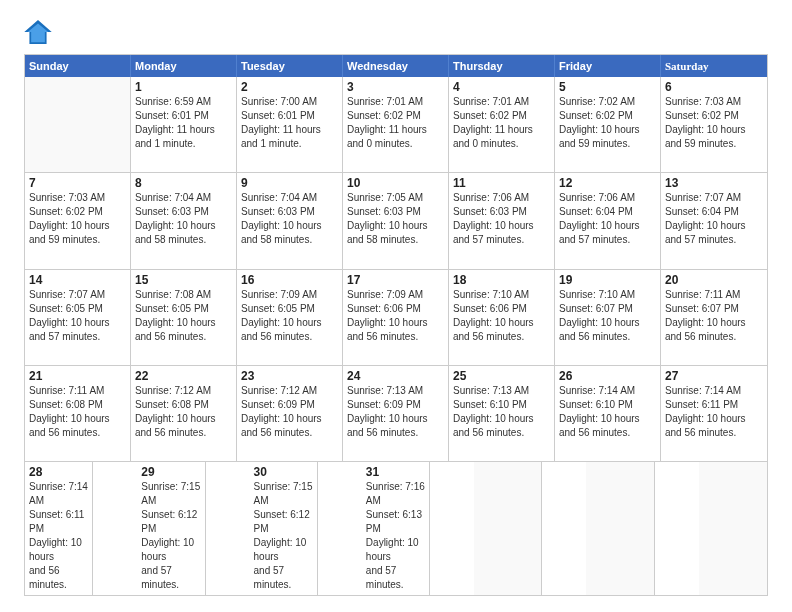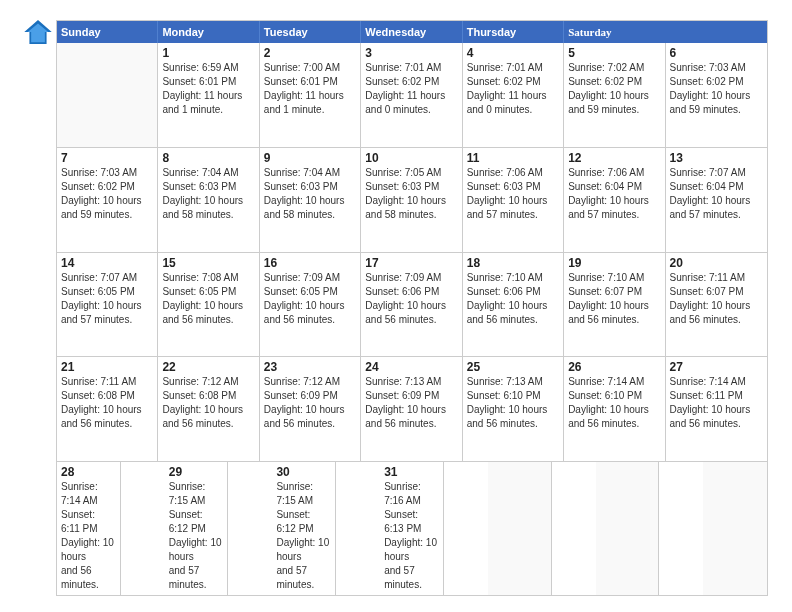--- a/index.html
+++ b/index.html
@@ -8,21 +8,21 @@
       background: #fff;
       width: 792px;
       height: 612px;
       overflow: hidden;
     }
     .page {
       width: 792px;
       height: 612px;
       padding: 20px 24px 16px 24px;
       display: flex;
-      flex-direction: row;
+      flex-direction: column;
     }
     .header {
       display: flex;
       justify-content: space-between;
       align-items: flex-start;
       margin-bottom: 10px;
     }
     .logo {
       display: flex;
       align-items: center;
@@ -135,20 +135,21 @@
     </div>
   </div>
 
   <div class="calendar">
     <div class="calendar-header">
       <div class="col-head">Sunday</div>
       <div class="col-head">Monday</div>
       <div class="col-head">Tuesday</div>
       <div class="col-head">Wednesday</div>
       <div class="col-head">Thursday</div>
+      <div class="col-head">Friday</div>
       <div class="col-head">Saturday</div>
     </div>
     <div class="calendar-body" id="calendar-body">
     <div class="calendar-row">
           <div class="cell empty"></div>
           <div class="cell">
             <div class="cell-day">1</div>
             <div class="cell-info" style="white-space: pre-line;">Sunrise: 6:59 AM
 Sunset: 6:01 PM
 Daylight: 11 hours

